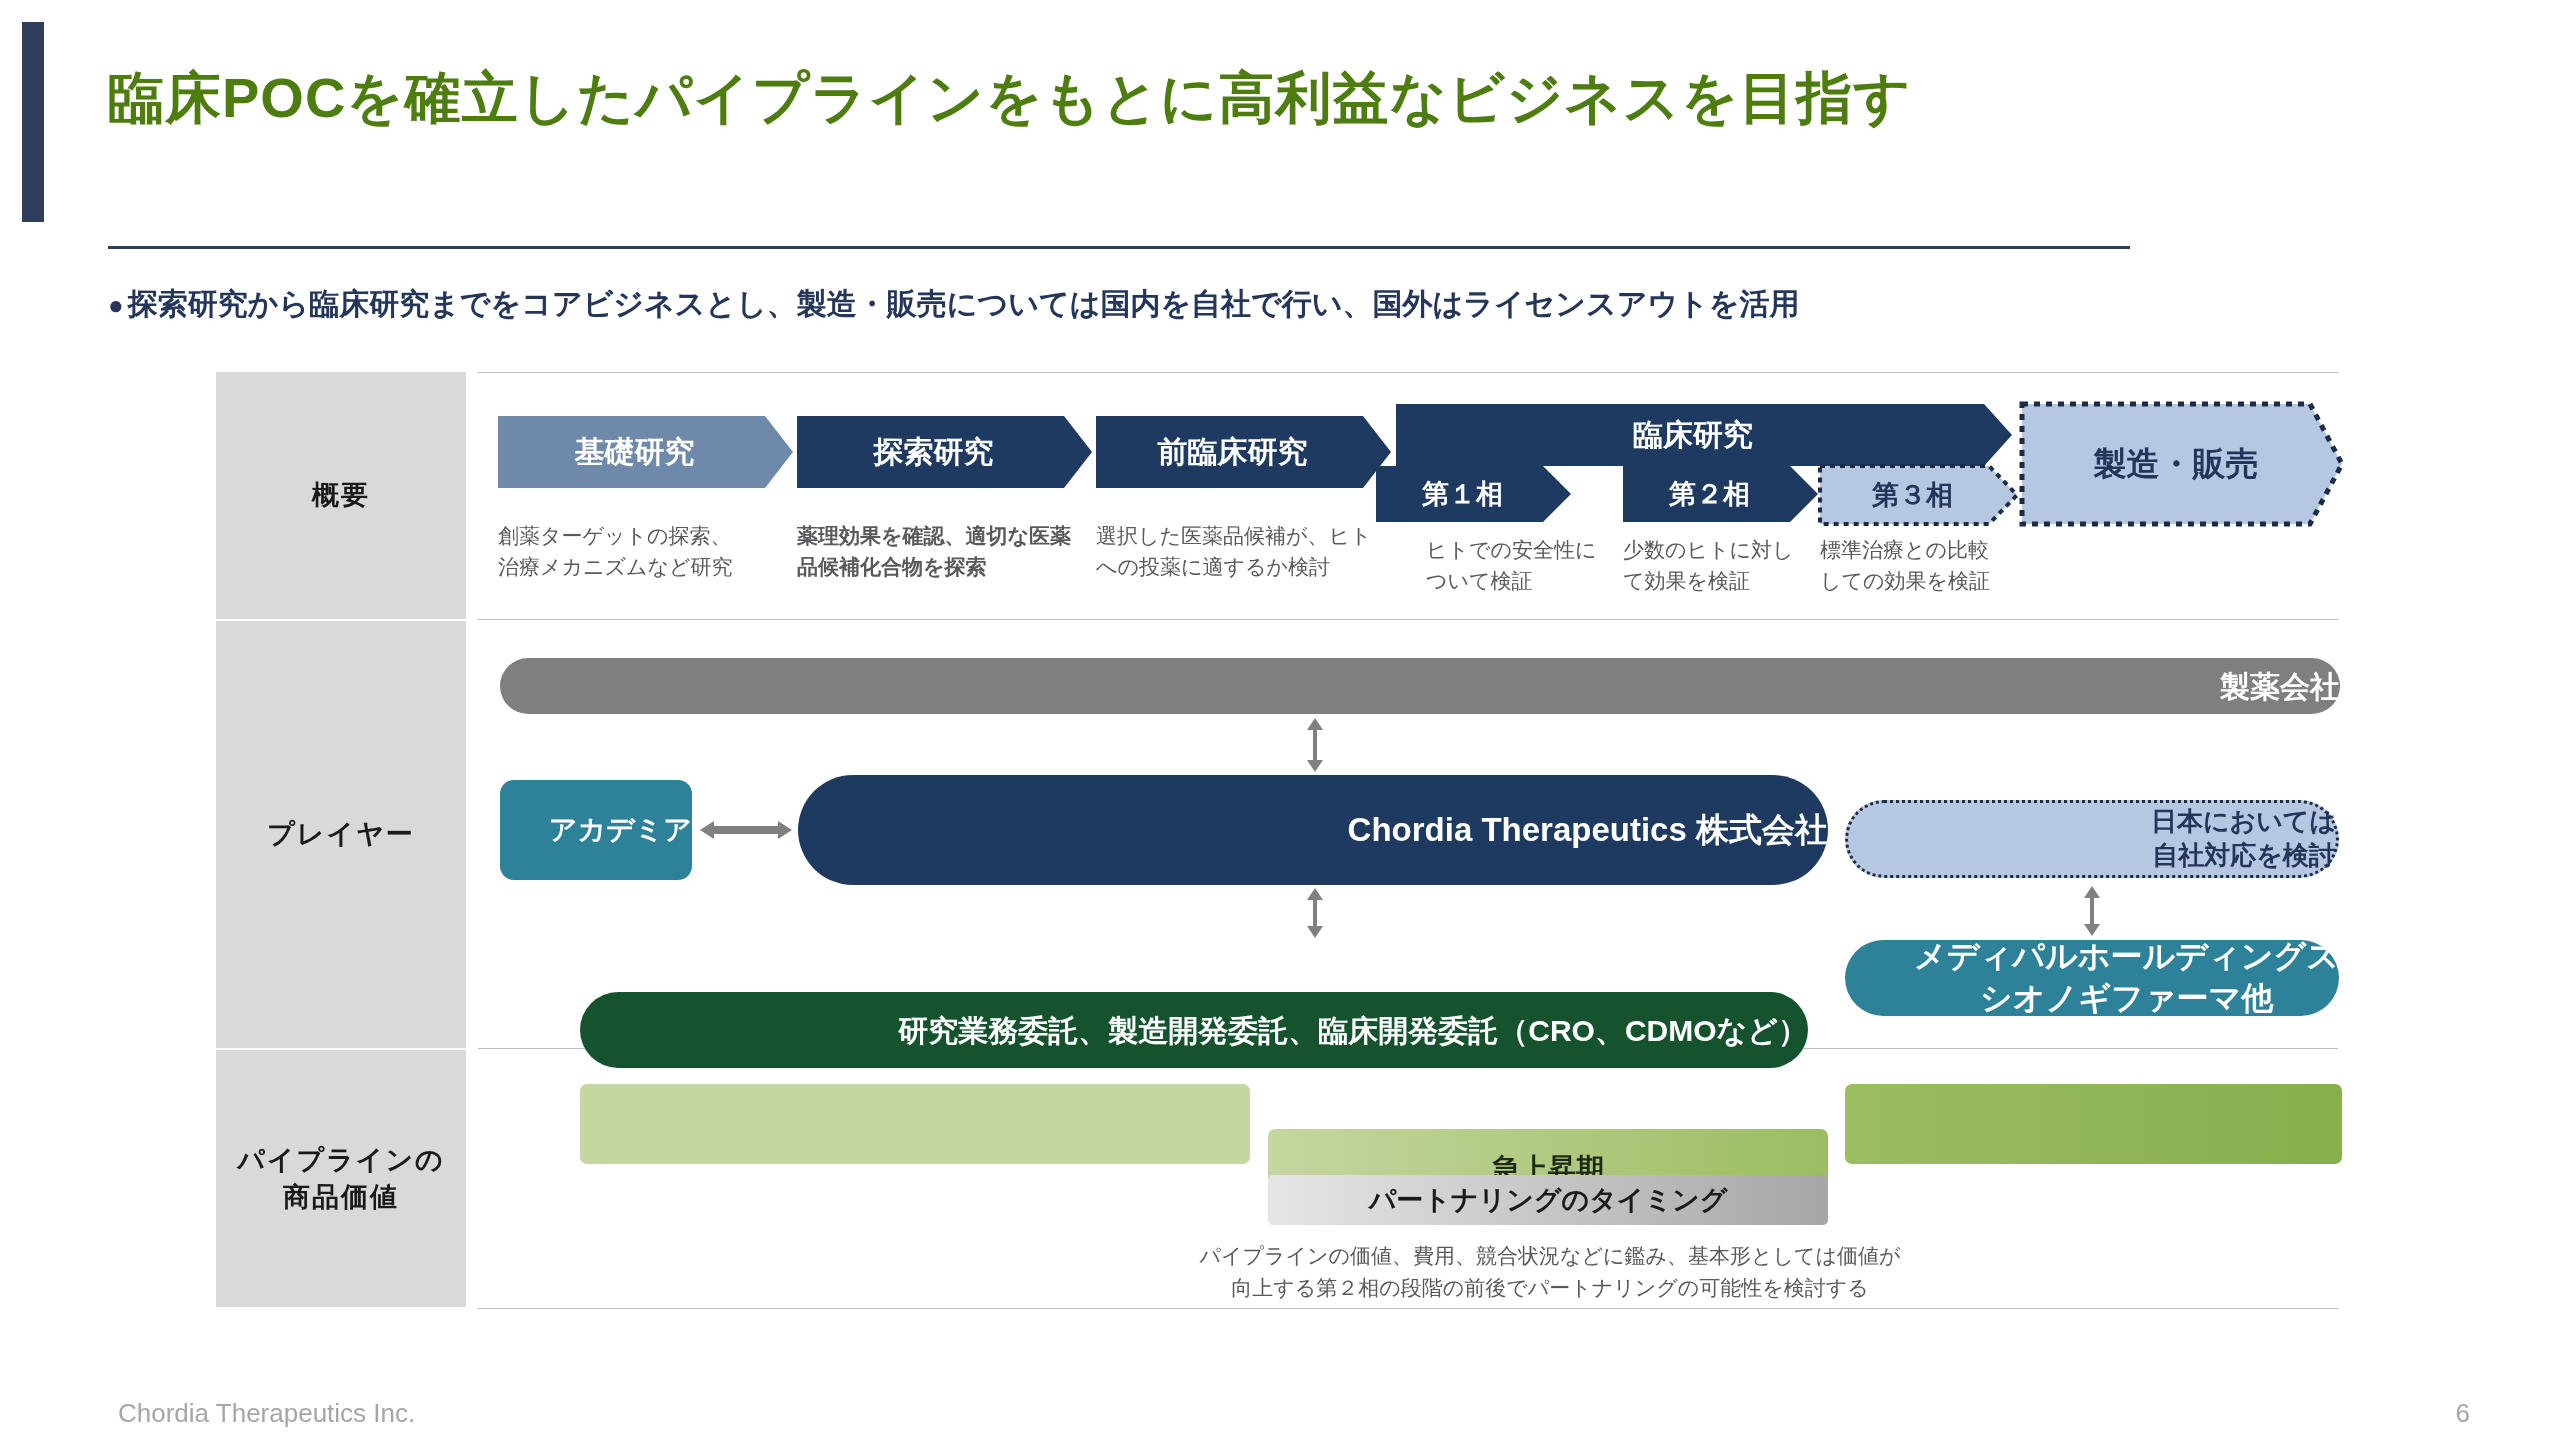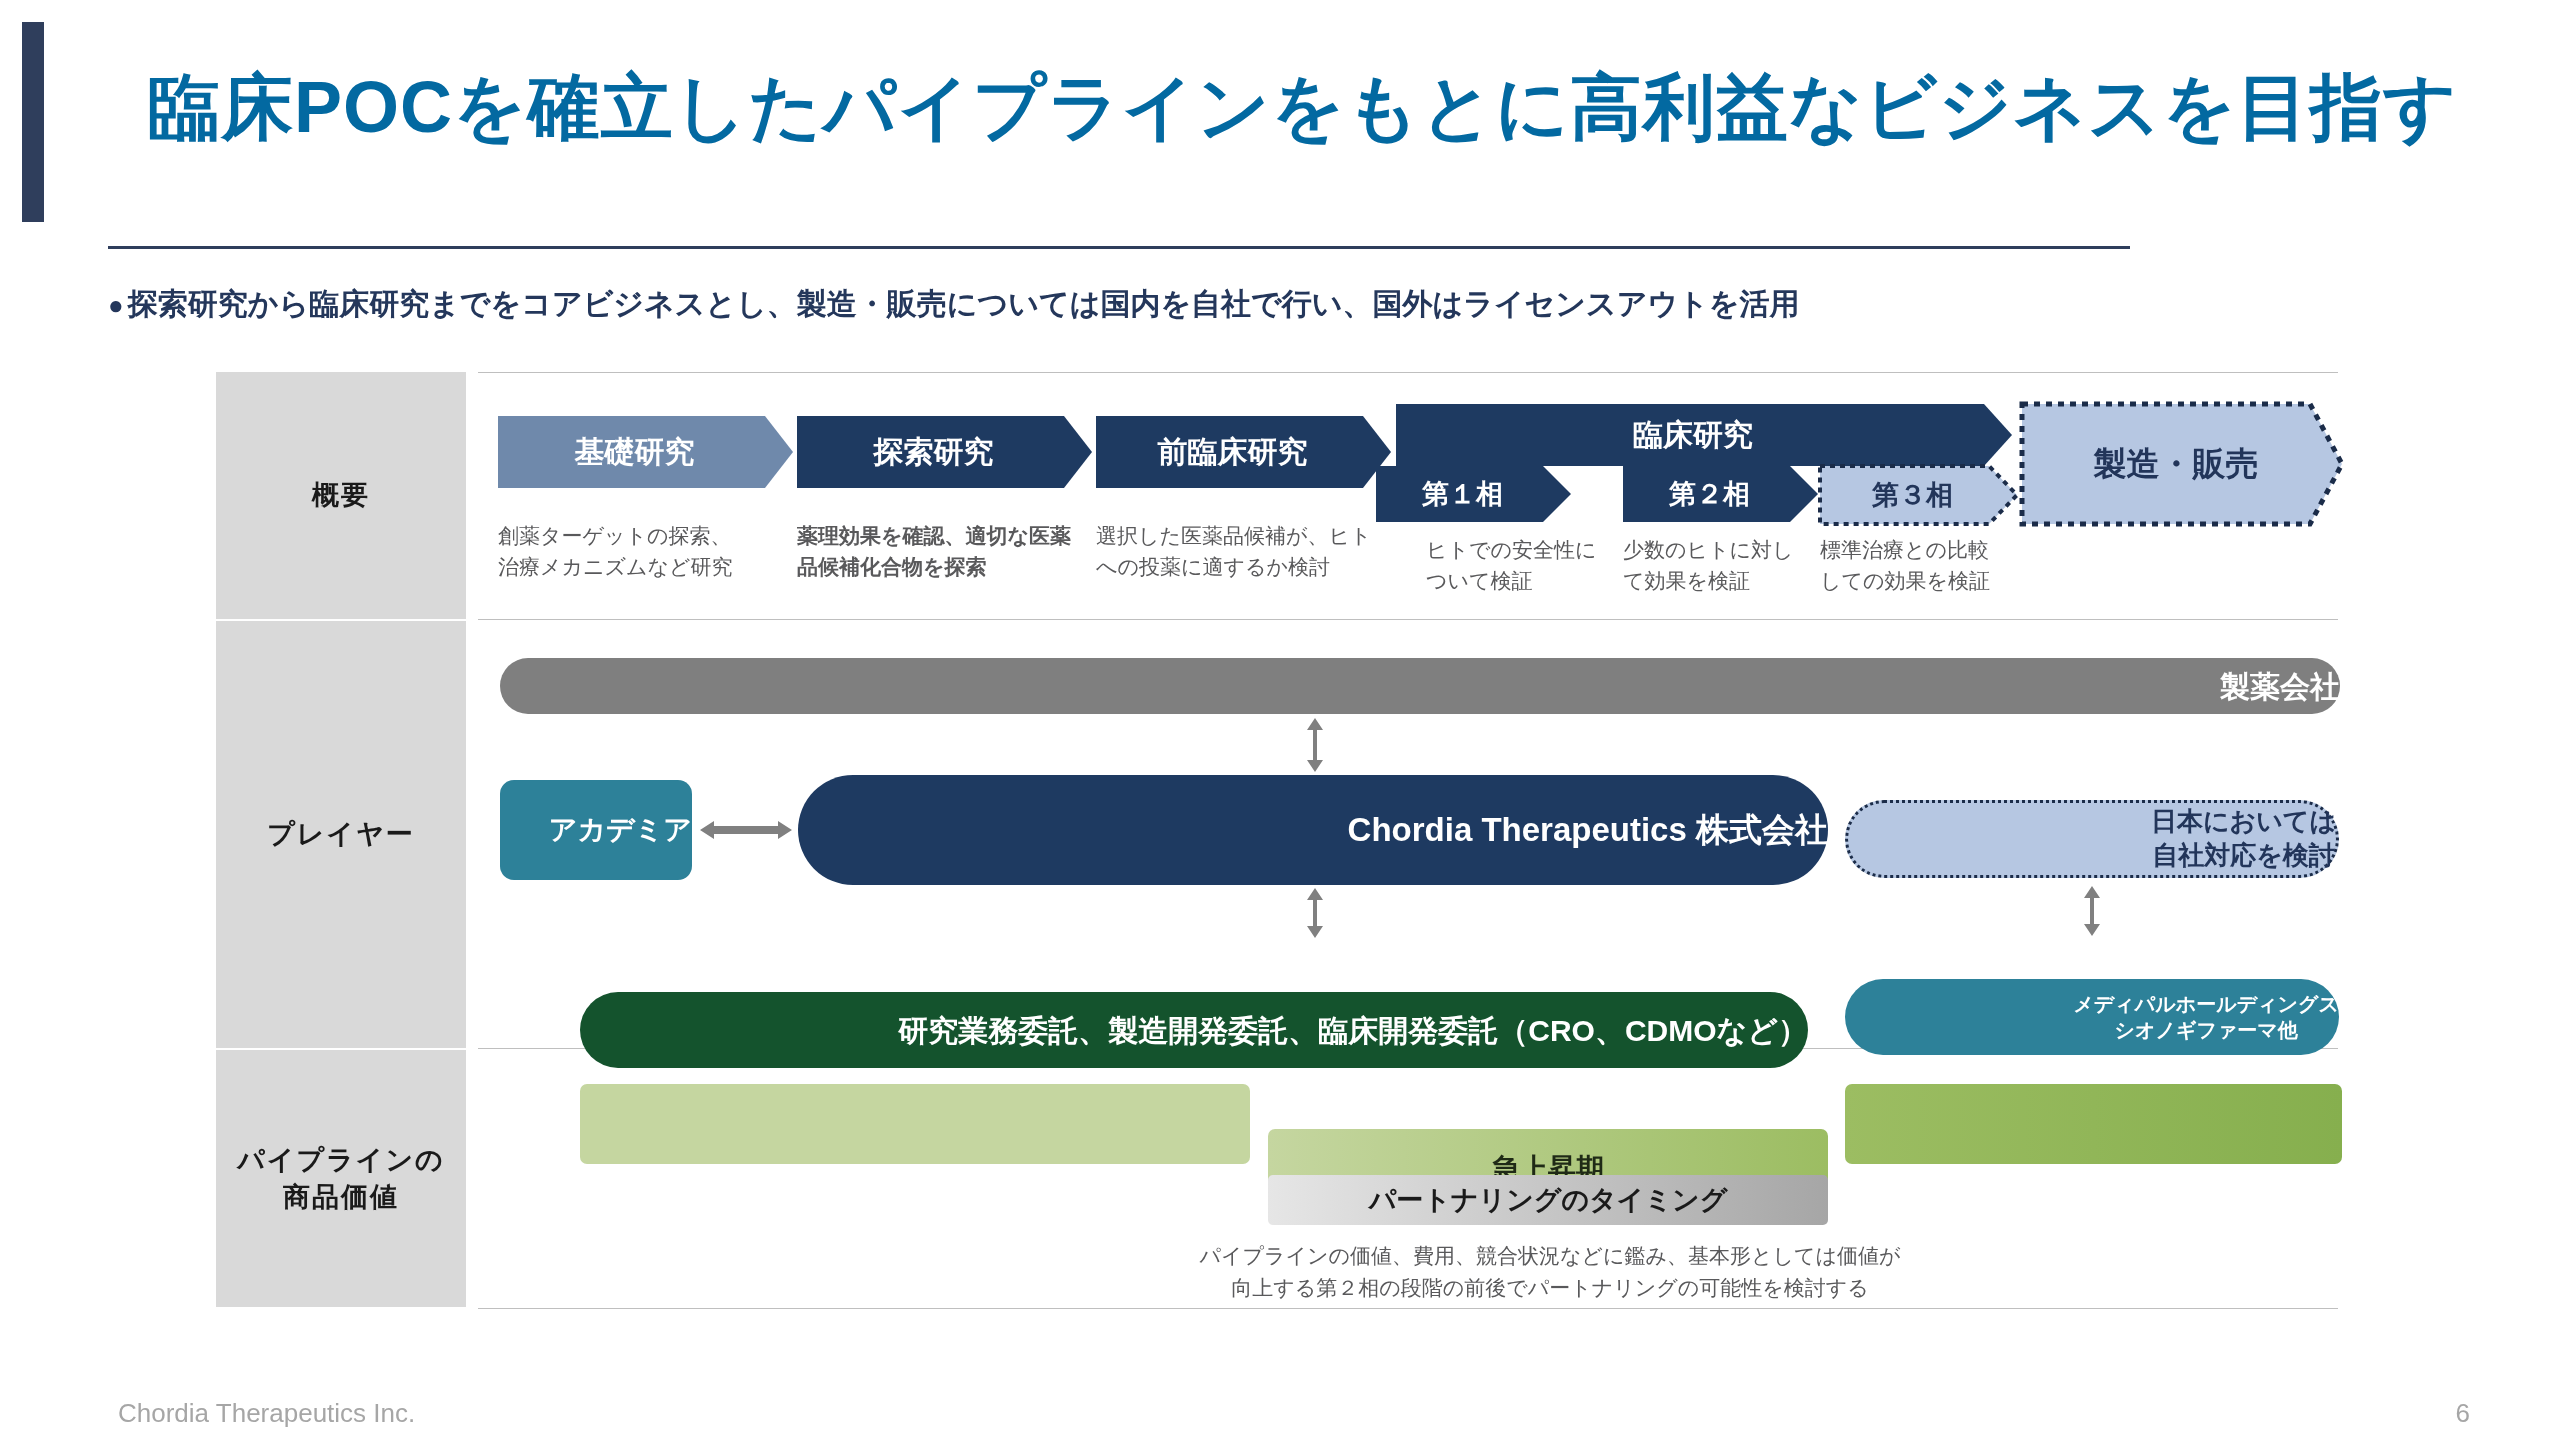--- a/index.html
+++ b/index.html
@@ -12,22 +12,22 @@
   }
   .slide{position:absolute;inset:0;}
 
   
   .title-accent{
     position:absolute;left:22px;top:22px;width:22px;height:200px;
     background:#2f3e5c;
   }
   .page-title{
     position:absolute;left:108px;top:66px;width:2360px;
-    font-size:72px;font-weight:bold;color:#0369a1;
-    letter-spacing:1px;line-height:1.15;white-space:nowrap;margin-left:40px;
+    font-size:56px;font-weight:bold;color:#4d7c0f;
+    letter-spacing:1px;line-height:1.15;white-space:nowrap;
   }
   .title-rule{
     position:absolute;left:108px;top:246px;width:2022px;height:3px;
     background:#2f3e5c;
   }
   .subtitle{
     position:absolute;left:108px;top:284px;
     font-size:30px;font-weight:bold;color:#24375b;white-space:nowrap;
   }
   .subtitle .bullet{font-size:26px;margin-right:4px;}
@@ -97,21 +97,21 @@
   
   .pill{
     position:absolute;display:flex;align-items:center;justify-content:flex-end;
     color:#ffffff;font-weight:bold;text-align:center;line-height:1.3;
     box-sizing:border-box;
   }
   .p-pharma{left:500px;top:658px;width:1840px;height:56px;background:#7f7f7f;border-radius:28px;font-size:30px;}
   .p-chordia{left:798px;top:775px;width:1030px;height:110px;background:#1e3a61;border-radius:55px;font-size:33px;}
   .p-academia{left:500px;top:780px;width:192px;height:100px;background:#2d8199;border-radius:14px;font-size:28px;}
   .p-cro{left:580px;top:992px;width:1228px;height:76px;background:#14532d;border-radius:38px;font-size:30px;}
-  .p-medipal{left:1845px;top:940px;width:494px;height:76px;background:#2d8199;border-radius:38px;font-size:20px;margin-top:39px;}
+  .p-medipal{left:1845px;top:940px;width:494px;height:76px;background:#2d8199;border-radius:38px;font-size:32px;}
   .p-japan{
     left:1845px;top:800px;width:494px;height:78px;
     background:#b6c7e2;color:#22355a;border-radius:39px;font-size:26px;
     border:3px dotted #1b2c49;
   }
 
   .vdarrow,.hdarrow{position:absolute;}
   .vdarrow svg,.hdarrow svg{display:block;}
 
   

